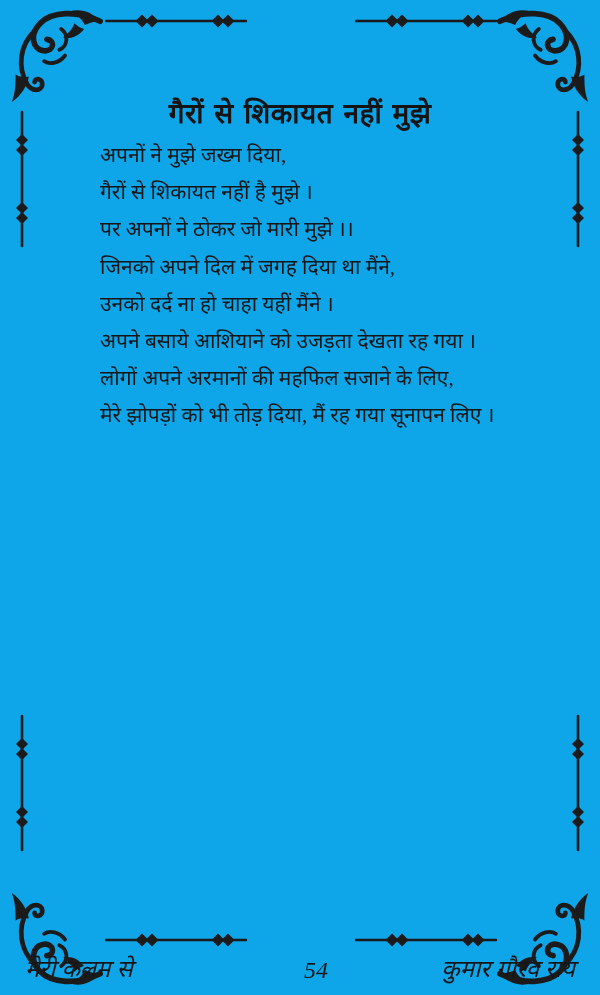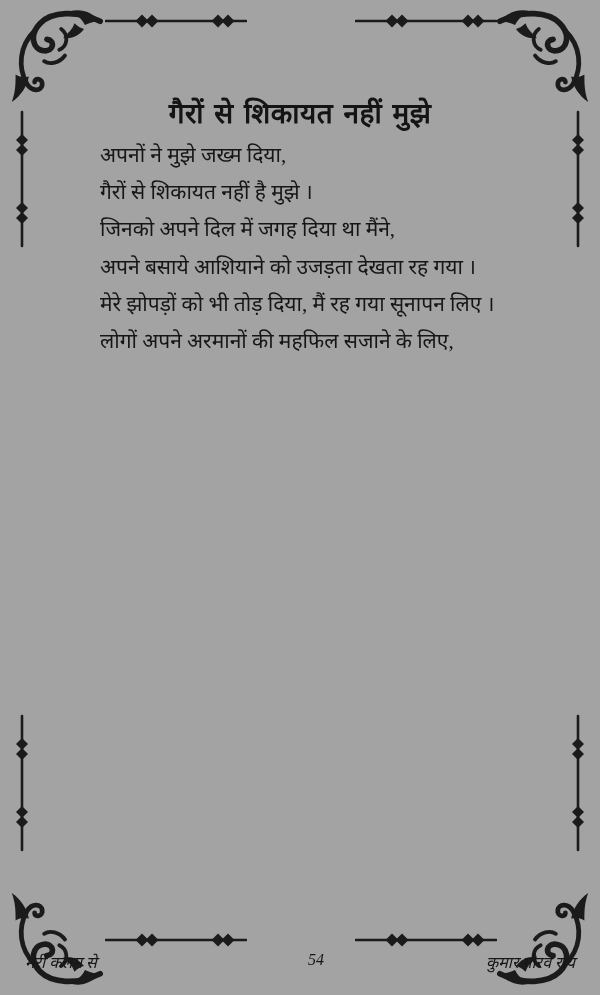--- a/index.html
+++ b/index.html
@@ -1,19 +1,19 @@
 <!DOCTYPE html>
 <html><head>
 <meta charset="utf-8">
 <style>
   html,body{margin:0;padding:0;}
   .page{
     position:relative;
     width:600px;height:995px;
-    background:#a3a3a3;
+    background:#0ea5e9;
     color:#1b1b1b;
     font-family:"Liberation Serif","DejaVu Serif",serif;
     overflow:hidden;
   }
   
   .corner{position:absolute;width:95px;height:95px;}
   .corner svg{width:100%;height:100%;display:block;}
   .corner.tl{left:8px;top:8px;}
   .corner.tr{right:8px;top:8px;transform:scaleX(-1);}
   .corner.bl{left:8px;bottom:8px;transform:scaleY(-1);}
@@ -43,23 +43,23 @@
   .poem{
     position:absolute;left:100px;top:137px;right:50px;
     font-family:Liberation Serif, serif;
     font-size:21px;
     line-height:37.2px;
     color:#161616;
   }
   .poem .line{white-space:nowrap;}
   .footer{
     position:absolute;left:25px;right:25px;top:951px;
-    display:flex;align-items:flex-start;
+    display:flex;align-items:flex-end;
     font-style:italic;
-    font-size:16px;
+    font-size:24px;
     color:#161616;
     font-family:Liberation Serif, serif;
   }
   .footer .left{flex:1;text-align:left;}
   .footer .center{flex:0 0 auto;text-align:center;margin-left:32px;}
   .footer .right{flex:1;text-align:right;}
 </style>
 </head>
 <body>
 
@@ -214,24 +214,26 @@
         <path d="M12,102 L18,108 L12,114 L6,108 Z"></path>
       </g>
     </svg>
   </div>
 
   <h1 class="title">गैरों से शिकायत नहीं मुझे</h1>
 
   <div class="poem">
     <div class="line">अपनों ने मुझे जख्म दिया,</div>
     <div class="line">गैरों से शिकायत नहीं है मुझे ।</div>
+    <div class="line">पर अपनों ने ठोकर जो मारी मुझे ।।</div>
     <div class="line">जिनको अपने दिल में जगह दिया था मैंने,</div>
+    <div class="line">उनको दर्द ना हो चाहा यहीं मैंने ।</div>
     <div class="line">अपने बसाये आशियाने को उजड़ता देखता रह गया ।</div>
+    <div class="line">लोगों अपने अरमानों की महफिल सजाने के लिए,</div>
     <div class="line">मेरे झोपड़ों को भी तोड़ दिया, मैं रह गया सूनापन लिए ।</div>
-    <div class="line">लोगों अपने अरमानों की महफिल सजाने के लिए,</div>
   </div>
 
   <div class="footer">
     <span class="left">मेरी कलम से</span>
     <span class="center">54</span>
     <span class="right">कुमार गौरव राय</span>
   </div>
 
 </div>
 

